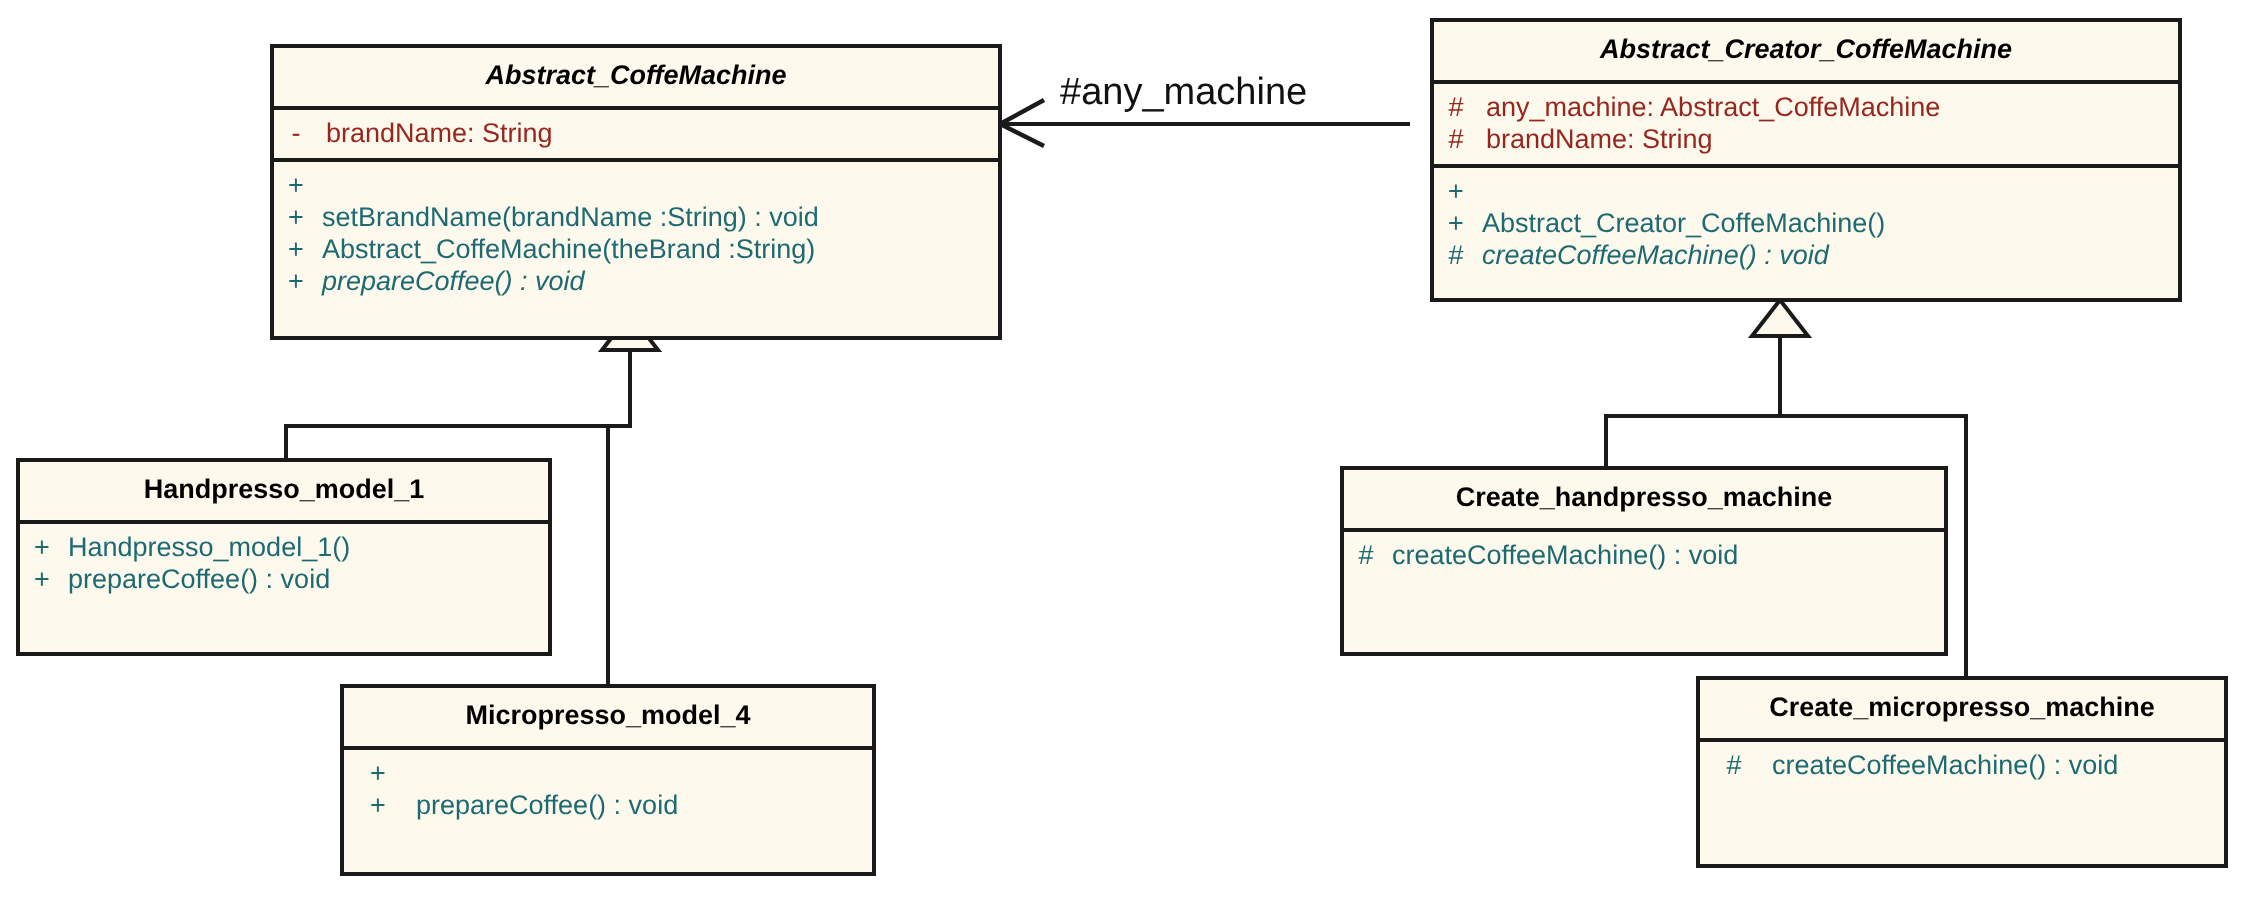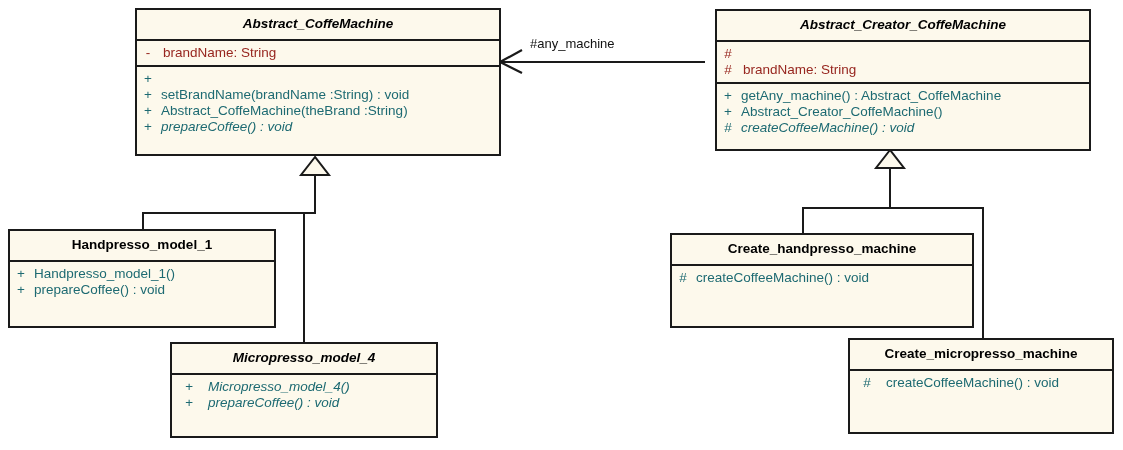--- a/index.html
+++ b/index.html
@@ -65,21 +65,21 @@
   .conn.h{ height:2px; }
   .conn.v{ width:2px; }
   svg.overlay{
     position:absolute;
     left:0;top:0;
     width:1123px;height:450px;
     pointer-events:none;
   }
   .assoc-label{
     position:absolute;
-    font-size:13px;
+    font-size:19px;
     color:#111111;
     white-space:nowrap;
   }
 </style>
 </head>
 <body>
 
 <div id="canvas">
 
   <div class="conn v" style="left:314px; top:172px; height:42px;"></div>
@@ -98,21 +98,21 @@
 
     <polygon points="315,157 301,175 329,175" fill="#FDF9EC" stroke="#1a1a1a" stroke-width="2"></polygon>
 
     <polygon points="890,150 876,168 904,168" fill="#FDF9EC" stroke="#1a1a1a" stroke-width="2"></polygon>
 
     <polyline points="522,50 500,62 522,73" fill="none" stroke="#1a1a1a" stroke-width="2.2"></polyline>
   </svg>
 
   <div class="assoc-label" style="left:530px; top:36px;">#any_machine</div>
 
-  <div class="uml-class" style="left:135px; top:8px; width:366px; height:148px;">
+  <div class="uml-class" style="left:135px; top:22px; width:366px; height:148px;">
     <div class="cls-name abstract">Abstract_CoffeMachine</div>
     <div class="compartment">
       <div class="member attr">
         <span class="vis">-</span>
         <span class="mtext attr-ind">brandName:  String</span>
       </div>
     </div>
     <div class="compartment grow">
       <div class="member meth">
         <span class="vis">+</span>
@@ -130,30 +130,30 @@
         <span class="mtext meth-ind">prepareCoffee() : void</span>
       </div>
     </div>
   </div>
 
   <div class="uml-class" style="left:703px; top:9px; width:376px; height:142px;margin-left:12px;">
     <div class="cls-name abstract">Abstract_Creator_CoffeMachine</div>
     <div class="compartment">
       <div class="member attr">
         <span class="vis">#</span>
+        <span class="mtext attr-ind">any_machine:  Abstract_CoffeMachine</span>
       </div>
       <div class="member attr">
         <span class="vis">#</span>
         <span class="mtext attr-ind">brandName:  String</span>
       </div>
     </div>
     <div class="compartment grow">
       <div class="member meth">
         <span class="vis">+</span>
-        <span class="mtext meth-ind">getAny_machine() : Abstract_CoffeMachine</span>
       </div>
       <div class="member meth">
         <span class="vis">+</span>
         <span class="mtext meth-ind">Abstract_Creator_CoffeMachine()</span>
       </div>
       <div class="member meth abstract">
         <span class="vis">#</span>
         <span class="mtext meth-ind">createCoffeeMachine() : void</span>
       </div>
     </div>
@@ -166,26 +166,25 @@
         <span class="vis">+</span>
         <span class="mtext meth-ind">Handpresso_model_1()</span>
       </div>
       <div class="member meth">
         <span class="vis">+</span>
         <span class="mtext meth-ind">prepareCoffee() : void</span>
       </div>
     </div>
   </div>
 
-  <div class="uml-class" style="left:170px; top:342px; width:268px; height:96px;font-style:italic;">
+  <div class="uml-class" style="left:170px; top:342px; width:268px; height:96px;">
     <div class="cls-name">Micropresso_model_4</div>
     <div class="compartment grow">
       <div class="member meth">
         <span class="vis" style="width:34px;flex:0 0 34px;">+</span>
-        <span class="mtext meth-ind">Micropresso_model_4()</span>
       </div>
       <div class="member meth">
         <span class="vis" style="width:34px;flex:0 0 34px;">+</span>
         <span class="mtext meth-ind">prepareCoffee() : void</span>
       </div>
     </div>
   </div>
 
   <div class="uml-class" style="left:670px; top:233px; width:304px; height:95px;">
     <div class="cls-name">Create_handpresso_machine</div>

